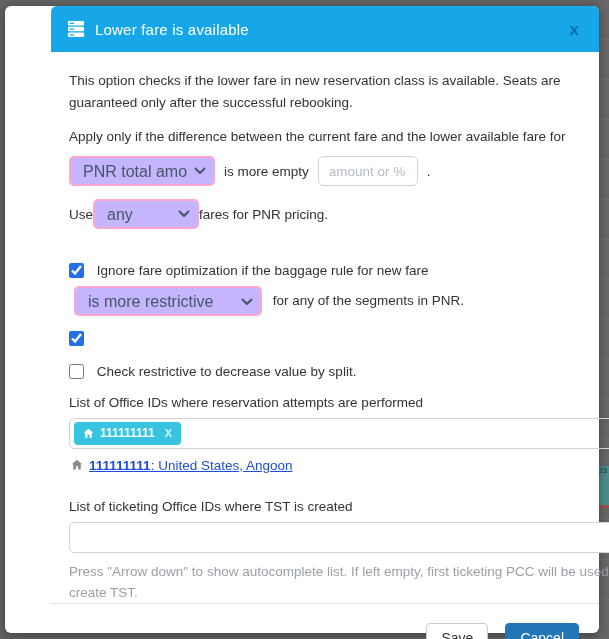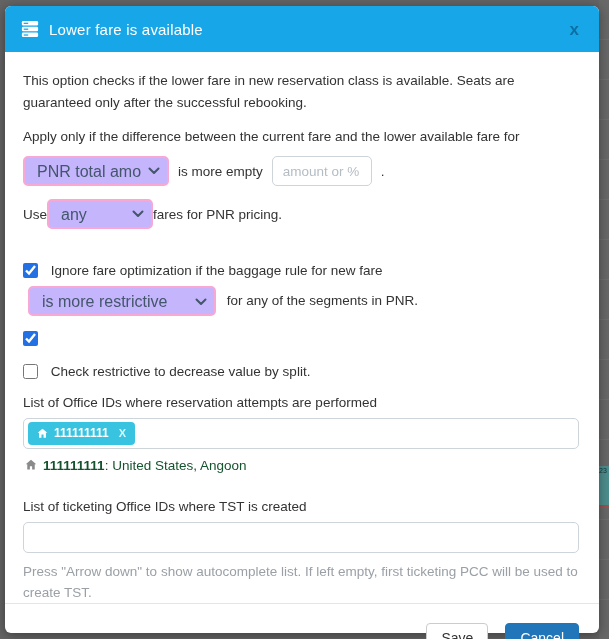--- a/index.html
+++ b/index.html
@@ -20,21 +20,21 @@
     position:absolute; right:0; top:466px; width:12px; height:42px;
     background:#4e8e8e; z-index:1;
     font-size:7px; color:#12353a; overflow:hidden; line-height:10px; padding-left:2px;
     border-bottom:3px solid #a0524e;
   }
 
   .modal {
     position:absolute; left:5px; top:6px; width:594px; height:627px;
     background:#fff; border-radius:6px; z-index:2;
     box-shadow:0 2px 12px rgba(0,0,0,.4);
-    display:flex; flex-direction:column;
+    display:flex; flex-direction:column;padding-left:46px;
   }
 
   
   .modal-header{
     flex:0 0 46px; background:#17a7e9; border-radius:6px 6px 0 0;
     display:flex; align-items:center; padding:0 16px; gap:10px;
   }
   .hdr-icon{ display:inline-flex; width:18px; height:18px; }
   .hdr-title{ color:#fff; font-size:15px; letter-spacing:.2px; flex:1; }
   .hdr-close{
@@ -92,21 +92,21 @@
     cursor:text;
   }
   .tag{
     background:#38c4e0; color:#fff; border-radius:4px; height:23px;
     display:inline-flex; align-items:center; gap:6px; padding:0 9px;
     font-size:12px; font-weight:bold;
   }
   .tag .tag-x{ color:#d9f6fb; font-size:11px; margin-left:4px; cursor:pointer; }
   .home-ic{ display:inline-flex; }
 
-  .office-info{ color:#14532d; font-size:13.5px; margin:0 0 25px 2px; display:flex; align-items:center; gap:6px; }
+  .office-info{ color:#1d4ed8; font-size:13.5px; margin:0 0 25px 2px; display:flex; align-items:center; gap:6px;text-decoration:underline; }
   .office-info b{ font-weight:bold; }
 
   .plain-input{
     width:556px; height:31px; border:1px solid #cdd4da; border-radius:5px;
     padding:0 10px; font-size:13.5px; outline:none; margin-bottom:8px;
     font-family:"Liberation Sans", sans-serif;
   }
   .help-text{ color:#9aa0a6; line-height:21px; font-size:13.5px; width:560px; }
 
   

